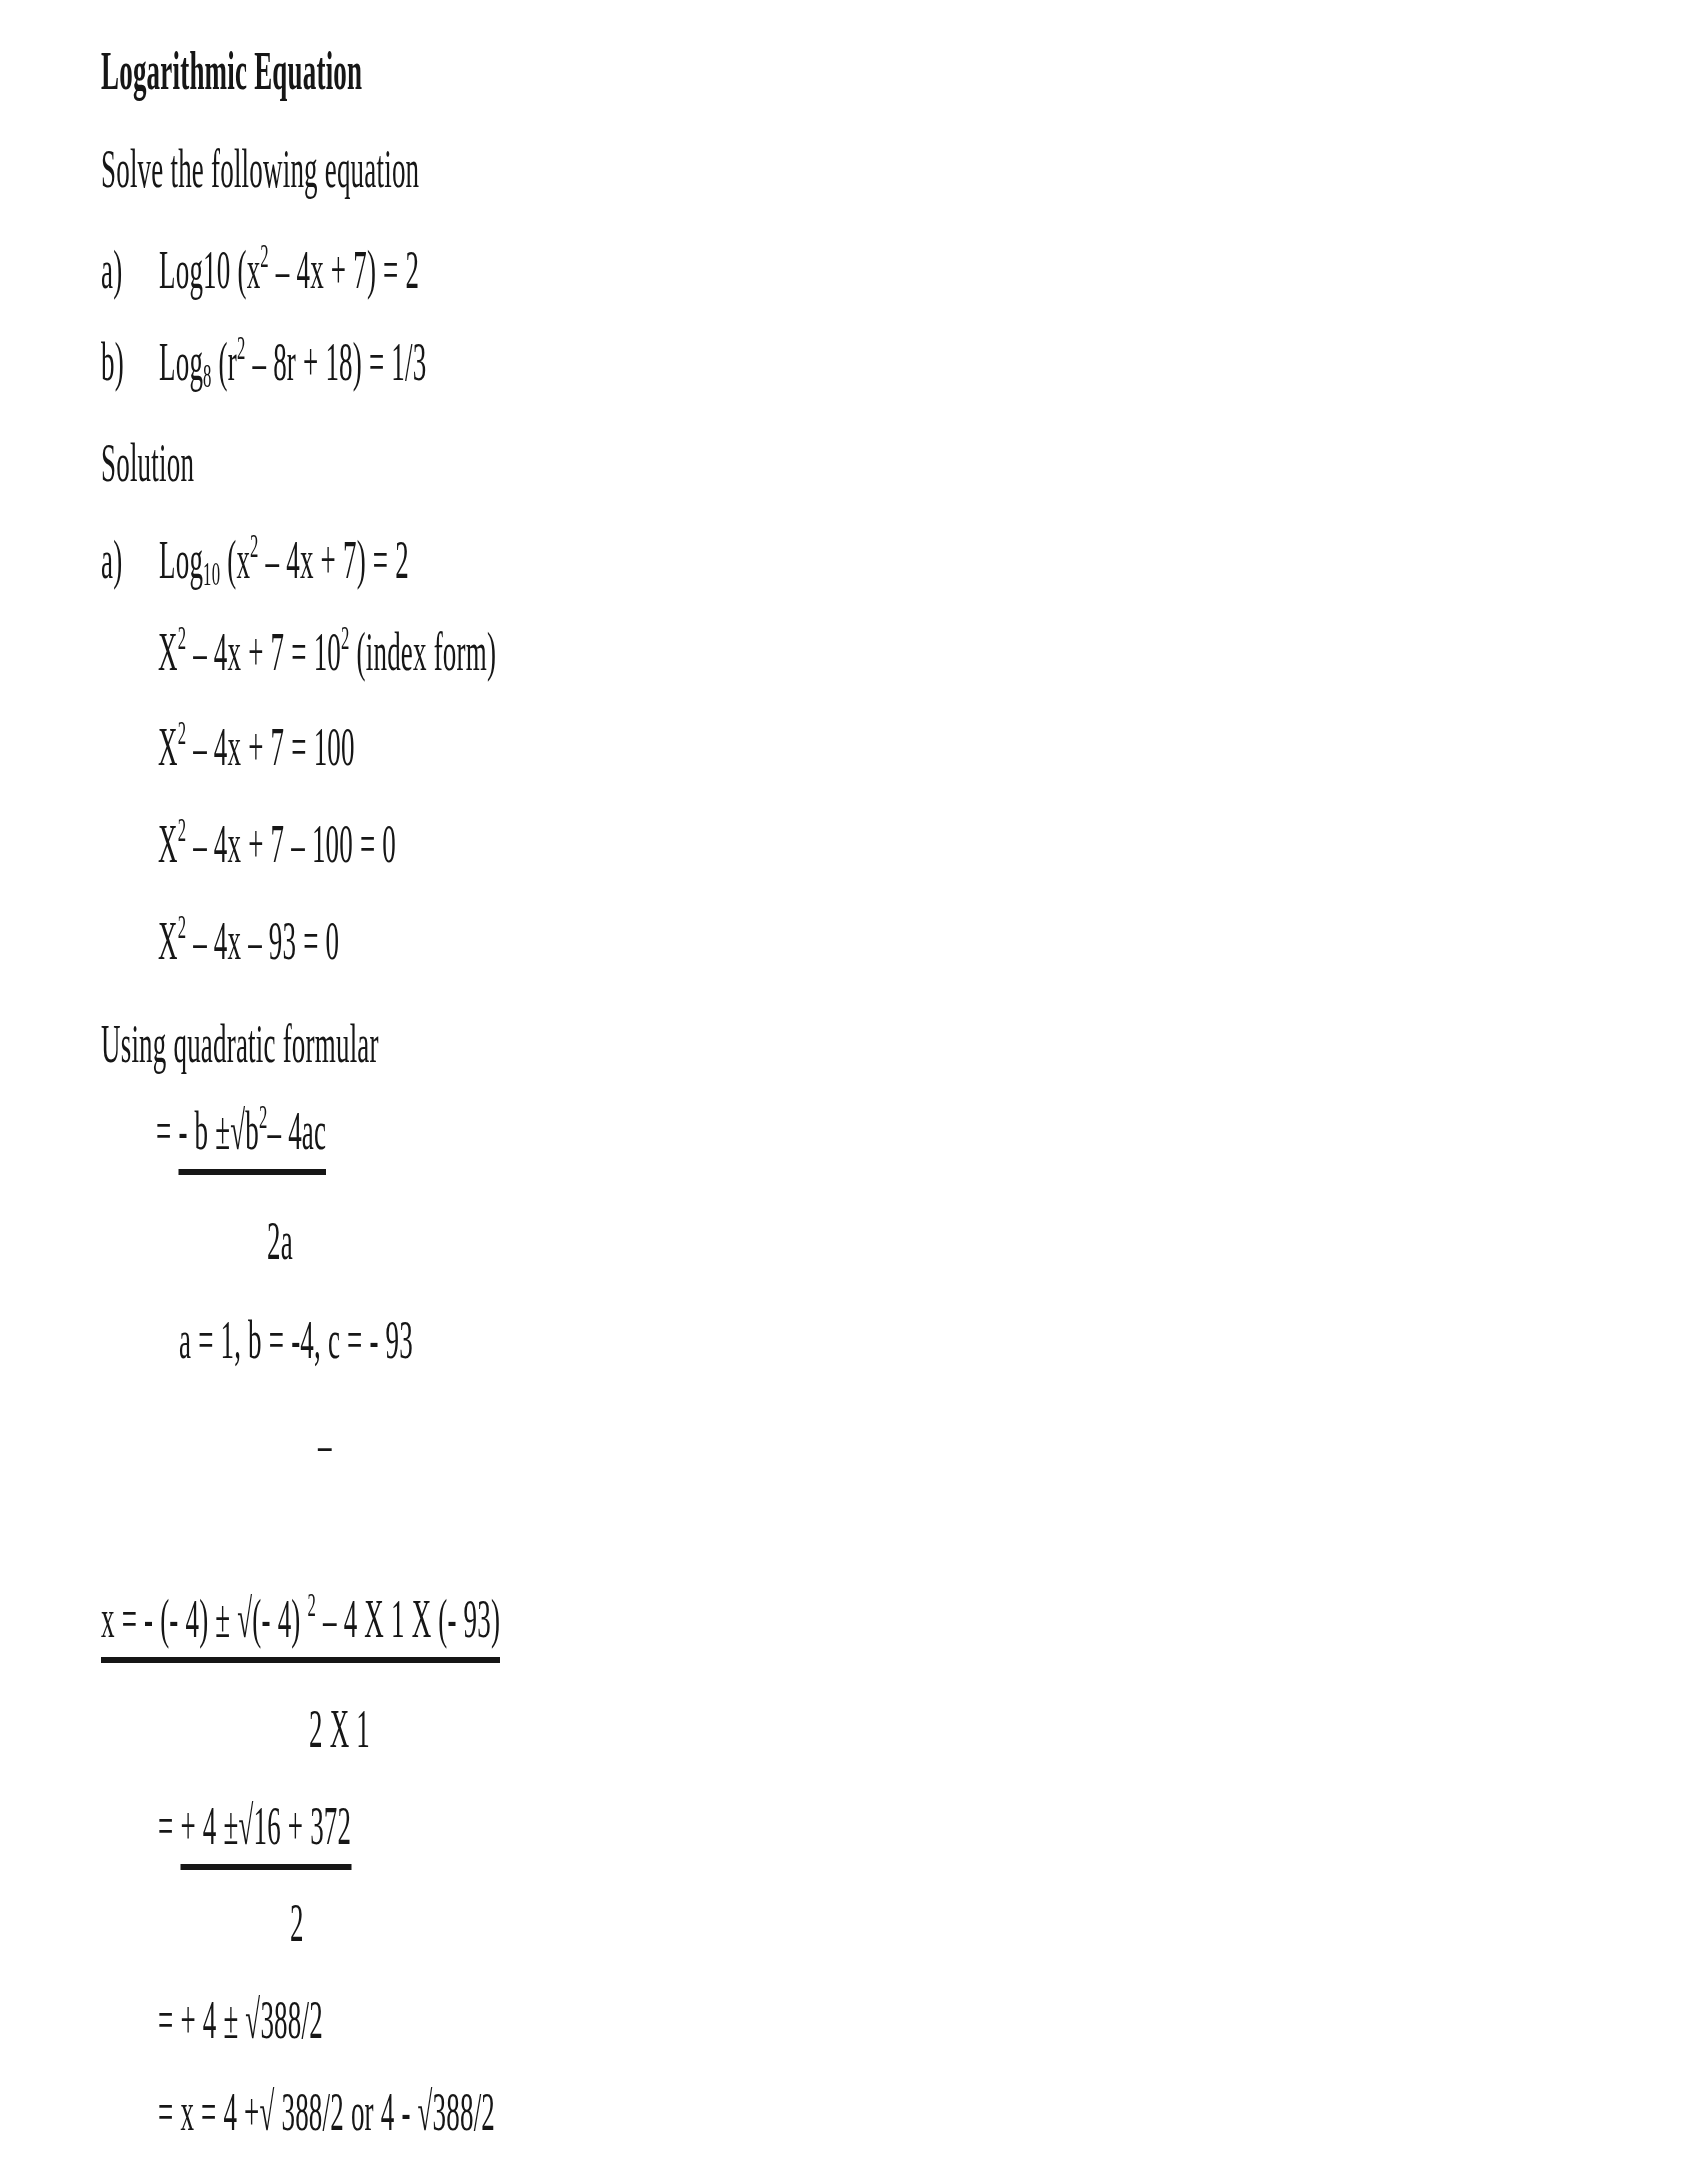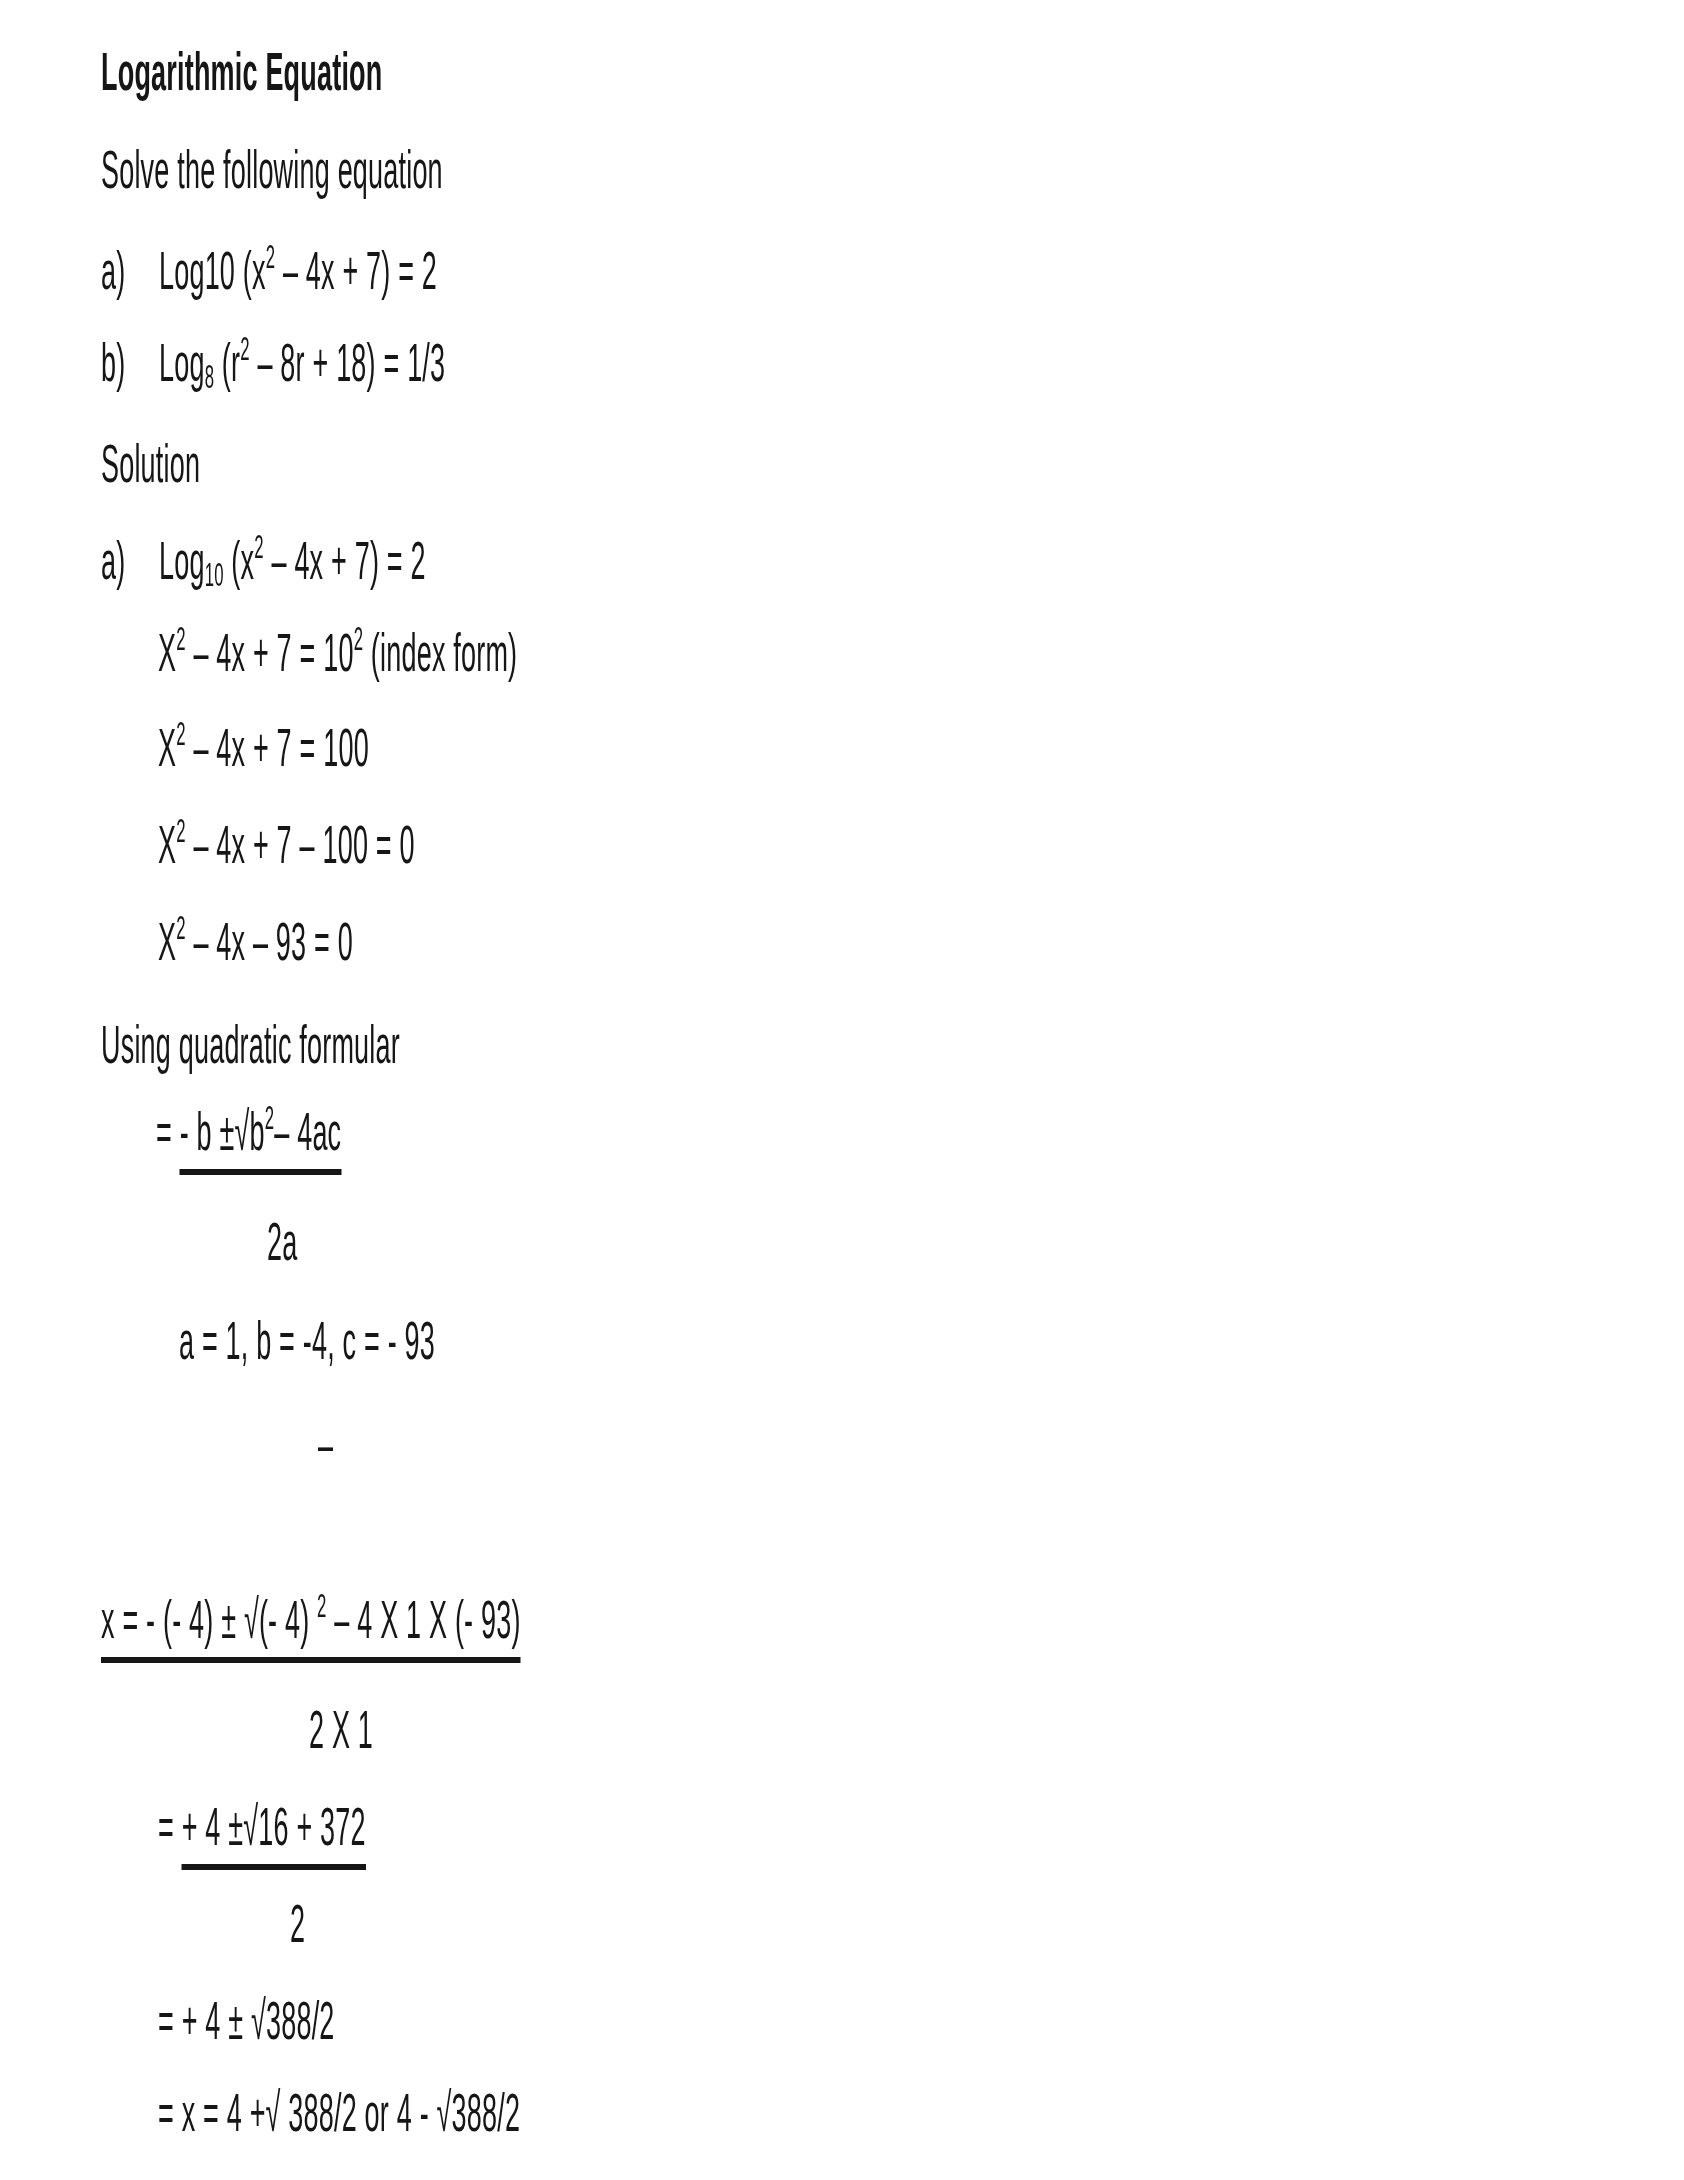--- a/index.html
+++ b/index.html
@@ -2,21 +2,21 @@
 <html style="font-size:13.6px"><head>
 <meta charset="utf-8">
 <style>
   html,body{margin:0;padding:0;background:#ffffff;}
   .page{
     position:relative;
     width:1685px;
     height:2181px;
     background:#ffffff;
     color:#161616;
-    font-family:Liberation Sans, sans-serif;
+    font-family:Liberation Serif, serif;
     overflow:hidden;
   }
   .ln{
     position:absolute;
     font-size:54px;
     line-height:1.12;
     white-space:pre;
     transform:scaleX(0.5);
     transform-origin:0 0;
     letter-spacing:0.4px;

